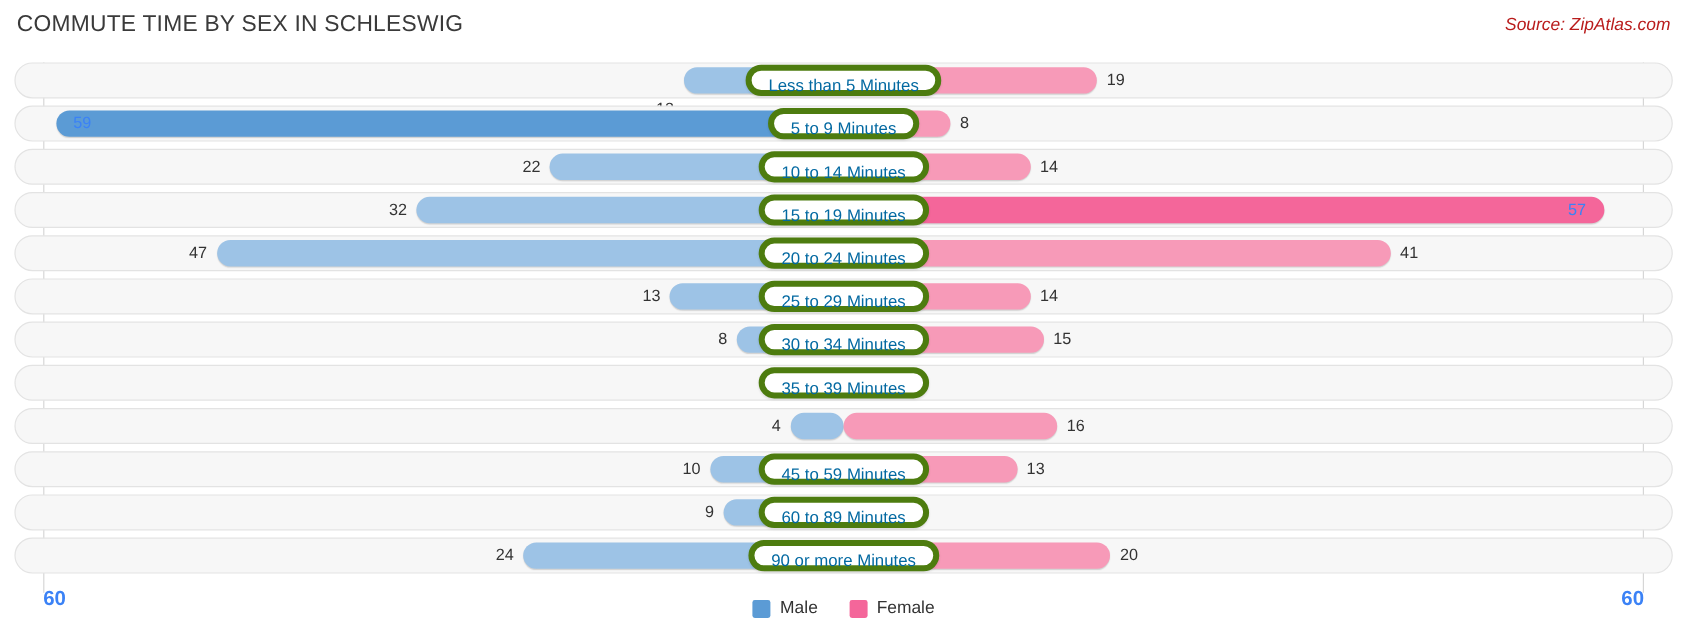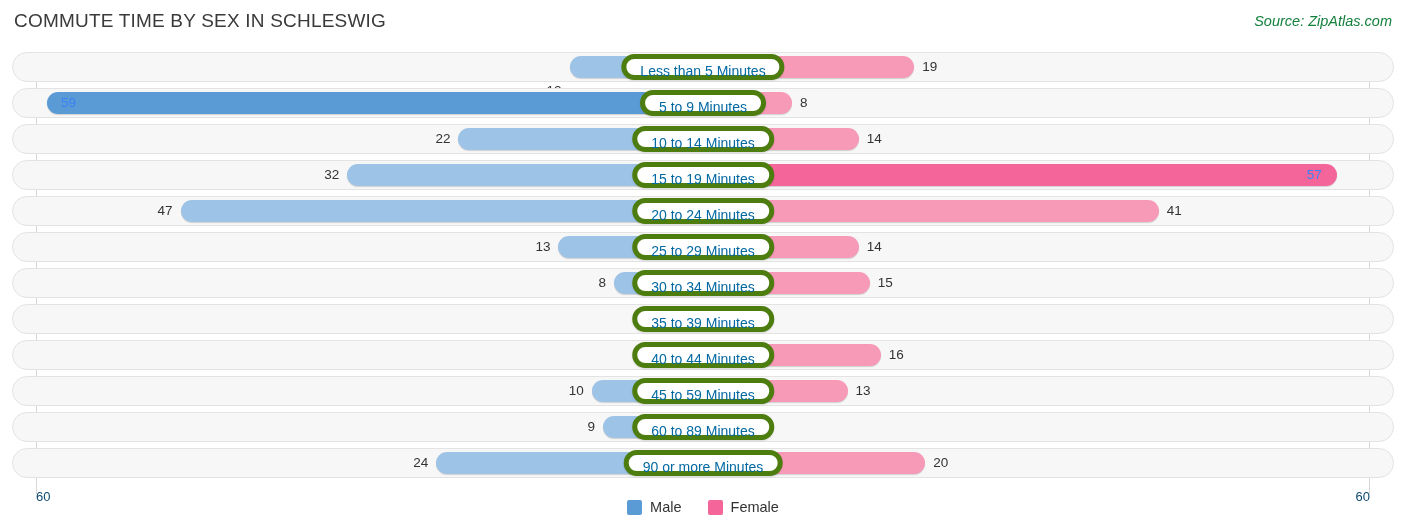--- a/index.html
+++ b/index.html
@@ -12,21 +12,21 @@
   .page { position: relative; width: 1406px; height: 523px; }
 
   
   .title {
     position: absolute; left: 14px; top: 10px;
     font-size: 19px; color: #3a3a3a; letter-spacing: .2px;
     white-space: nowrap;
   }
   .source {
     position: absolute; right: 14px; top: 13px;
-    font-size: 14.5px; color: #15803d; font-style: italic;
+    font-size: 14.5px; color: #b91c1c; font-style: italic;
     white-space: nowrap;
   }
 
   
   .plot {
     position: absolute; left: 12px; top: 52px;
     width: 1382px; height: 432px;
   }
   .axis-line {
     position: absolute; top: 0; bottom: -10px; width: 1px;
@@ -77,21 +77,21 @@
     border-radius: 13px;
     font-size: 14px; color: #0369a1;
     white-space: nowrap;
     box-shadow: 0 1px 2px rgba(0,0,0,.13);
     z-index: 5;
   }
 
   
   .ax-lab {
     position: absolute; top: 489px;
-    font-size: 13px; color: #0c4a6e;
+    font-size: 17px; color: #3b82f6; font-weight: bold;
   }
   .ax-lab.l { left: 36px; }
   .ax-lab.r { right: 36px; }
 
   .legend {
     position: absolute; top: 487px; left: 0; width: 100%;
     display: flex; justify-content: center; align-items: center; gap: 26px;
   }
   .lg-item { display: flex; align-items: center; gap: 8px; margin-top: 12px; }
   .lg-sw { width: 15px; height: 15px; border-radius: 2px; }
@@ -171,21 +171,20 @@
         <div class="val out-left" style="right: 733px;">0</div>
         <div class="val out-right" style="left: 733px;">0</div>
         <div class="cat">35 to 39 Minutes</div>
       </div>
       <div class="row">
         <div class="track"></div>
         <div class="bar male" style="width: 44.4667px; background: rgb(157, 195, 230);"></div>
         <div class="bar female" style="width: 177.867px; background: rgb(247, 154, 184);"></div>
         <div class="val out-left" style="right: 743.467px;">4</div>
         <div class="val out-right" style="left: 876.867px;">16</div>
-        <div class="cat">40 to 44 Minutes</div>
       </div>
       <div class="row">
         <div class="track"></div>
         <div class="bar male" style="width: 111.167px; background: rgb(157, 195, 230);"></div>
         <div class="bar female" style="width: 144.517px; background: rgb(247, 154, 184);"></div>
         <div class="val out-left" style="right: 810.167px;">10</div>
         <div class="val out-right" style="left: 843.517px;">13</div>
         <div class="cat">45 to 59 Minutes</div>
       </div>
       <div class="row">

